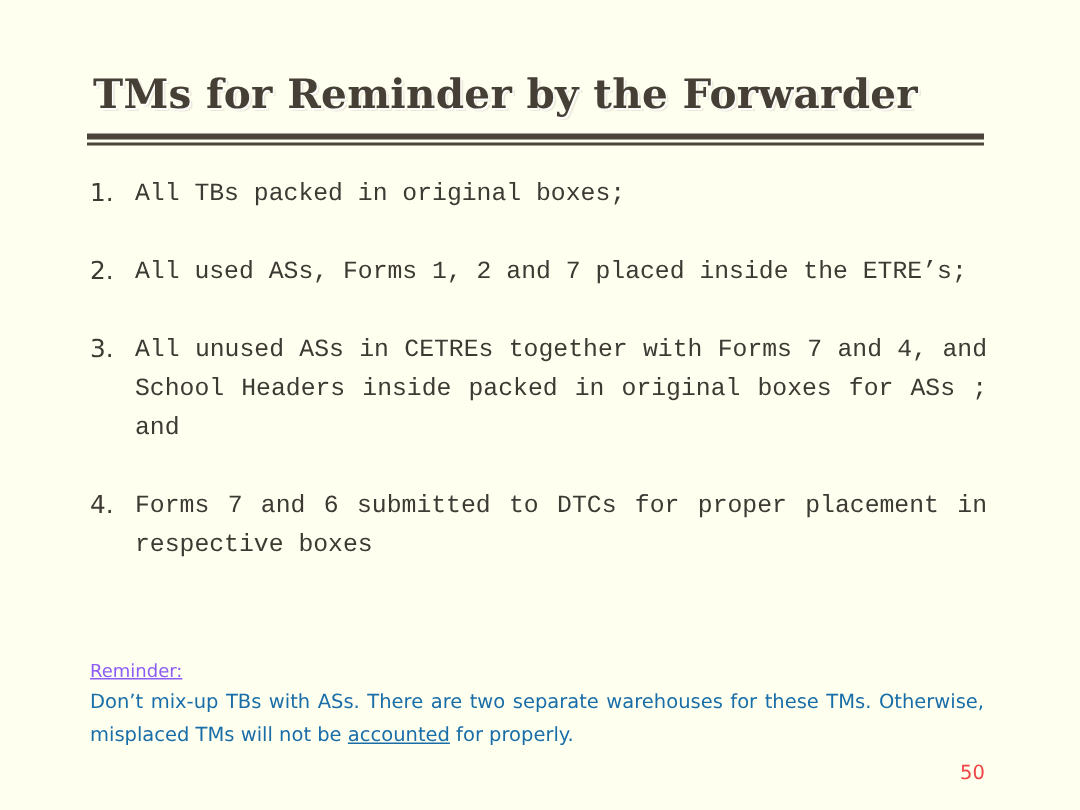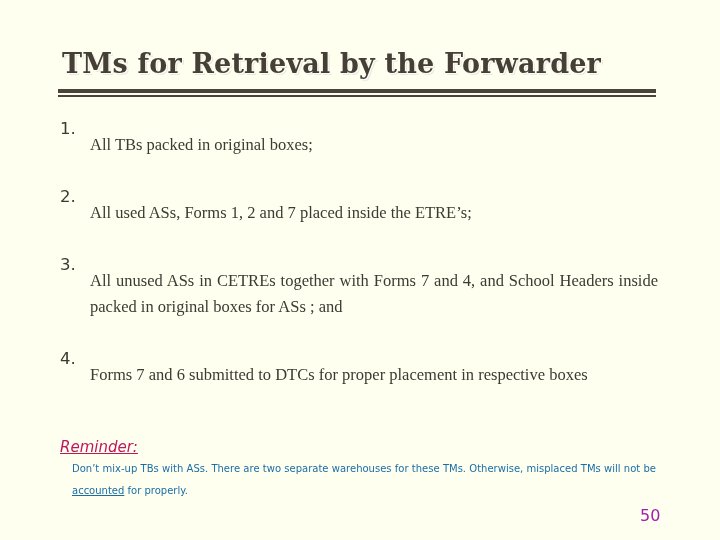--- a/index.html
+++ b/index.html
@@ -78,73 +78,70 @@
     color: #3d3a33;
     font-family: "DejaVu Sans", sans-serif;
   }
   .list-text {
     flex: 1 1 auto;
     font-size: 16.5px;
     line-height: 26px;
     color: #3d3a33;
     text-align: justify;
     text-justify: inter-word;
-    font-family: Liberation Serif, serif;
-    margin-top: 16px;
+    font-family: Liberation Mono, monospace;
   }
   .list-text.nojustify {
     text-align: left;
   }
 
   
   #reminder-block {
     position: absolute;
     left: 60px;
     top: 437px;
     width: 596px;
     color: #1a6ea8;
     font-family: "DejaVu Sans", sans-serif;
   }
   #reminder-heading {
-    font-size: 15px;
+    font-size: 12px;
     line-height: 21px;
     text-decoration: underline;
-    color: #be185d;
-    font-style: italic;
+    color: #8b5cf6;
   }
   #reminder-body {
-    font-size: 10px;
+    font-size: 13px;
     line-height: 22px;
     text-align: justify;
     text-justify: inter-word;
     color: #1a6ea8;
-    margin-left: 12px;
   }
   #reminder-body .u {
     text-decoration: underline;
   }
 
   
   #page-number {
     position: absolute;
     left: 640px;
     top: 508px;
-    font-size: 16px;
+    font-size: 13px;
     line-height: 16px;
-    color: #a21caf;
+    color: #ef4444;
     font-family: "DejaVu Sans", sans-serif;
   }
 </style>
 </head>
 <body>
 
 <div id="slide">
 
   <div id="title-block">
-    <div id="slide-title">TMs for Retrieval by the Forwarder</div>
+    <div id="slide-title">TMs for Reminder by the Forwarder</div>
   </div>
 
   <div id="title-rules">
     <div class="rule-thick"></div>
     <div class="rule-gap"></div>
     <div class="rule-thin"></div>
   </div>
 
   <div id="body-list">
 

